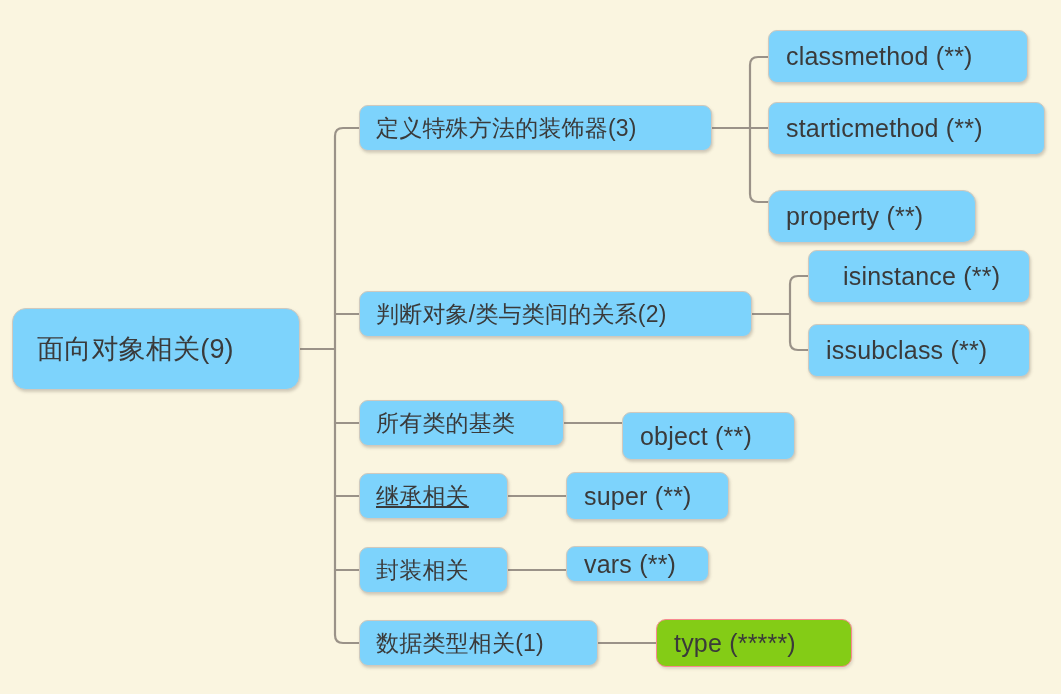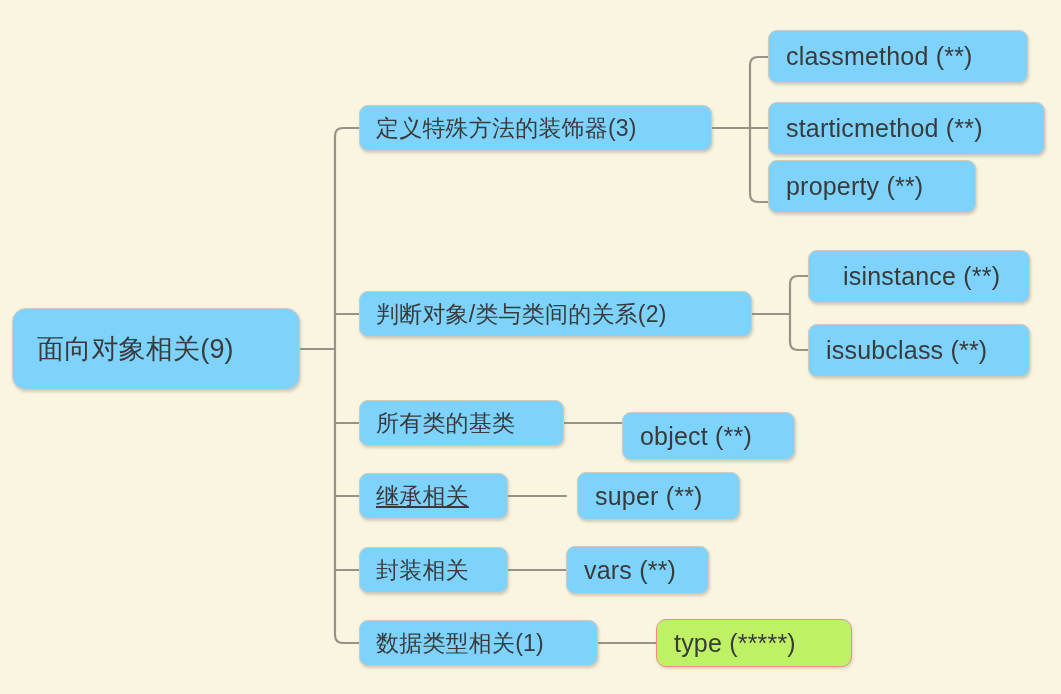--- a/index.html
+++ b/index.html
@@ -54,21 +54,21 @@
   }
   .node.level2 {
     font-size: 23px;
     padding-left: 16px;
   }
   .node.level3 {
     font-size: 25px;
     padding-left: 17px;
   }
   .node.highlight {
-    background: #bef264;
+    background: #84cc16;
     border-color: #f8888f;
     border-radius: 10px;
     color: #3a3a3a;
     box-shadow: 1px 2px 3px rgba(120, 110, 95, 0.22);
   }
 </style>
 </head>
 <body>
 
 <div id="canvas">
@@ -128,41 +128,41 @@
   </div>
 
   <div class="node level3" style="left:768px; top:30px; width:260px; height:53px;">
     <span>classmethod (**)</span>
   </div>
 
   <div class="node level3" style="left:768px; top:102px; width:277px; height:53px;">
     <span>starticmethod (**)</span>
   </div>
 
-  <div class="node level3" style="left:768px; top:160px; width:208px; height:53px;">
+  <div class="node level3" style="left:768px; top:190px; width:208px; height:53px;border-radius:13px;">
     <span>property (**)</span>
   </div>
 
   <div class="node level3" style="left:808px; top:250px; width:222px; height:53px;padding-left:34px;">
     <span>isinstance (**)</span>
   </div>
 
   <div class="node level3" style="left:808px; top:324px; width:222px; height:53px;">
     <span>issubclass (**)</span>
   </div>
 
   <div class="node level3" style="left:622px; top:412px; width:173px; height:48px;">
     <span>object (**)</span>
   </div>
 
-  <div class="node level3" style="left:566px; top:472px; width:163px; height:48px;margin-left:11px;">
+  <div class="node level3" style="left:566px; top:472px; width:163px; height:48px;">
     <span>super (**)</span>
   </div>
 
-  <div class="node level3" style="left:566px; top:546px; width:143px; height:48px;">
+  <div class="node level3" style="left:566px; top:546px; width:143px; height:36px;">
     <span>vars (**)</span>
   </div>
 
   <div class="node level3 highlight" style="left:656px; top:619px; width:196px; height:48px;">
     <span>type  (*****)</span>
   </div>
 
 </div>
 
 </body></html>

